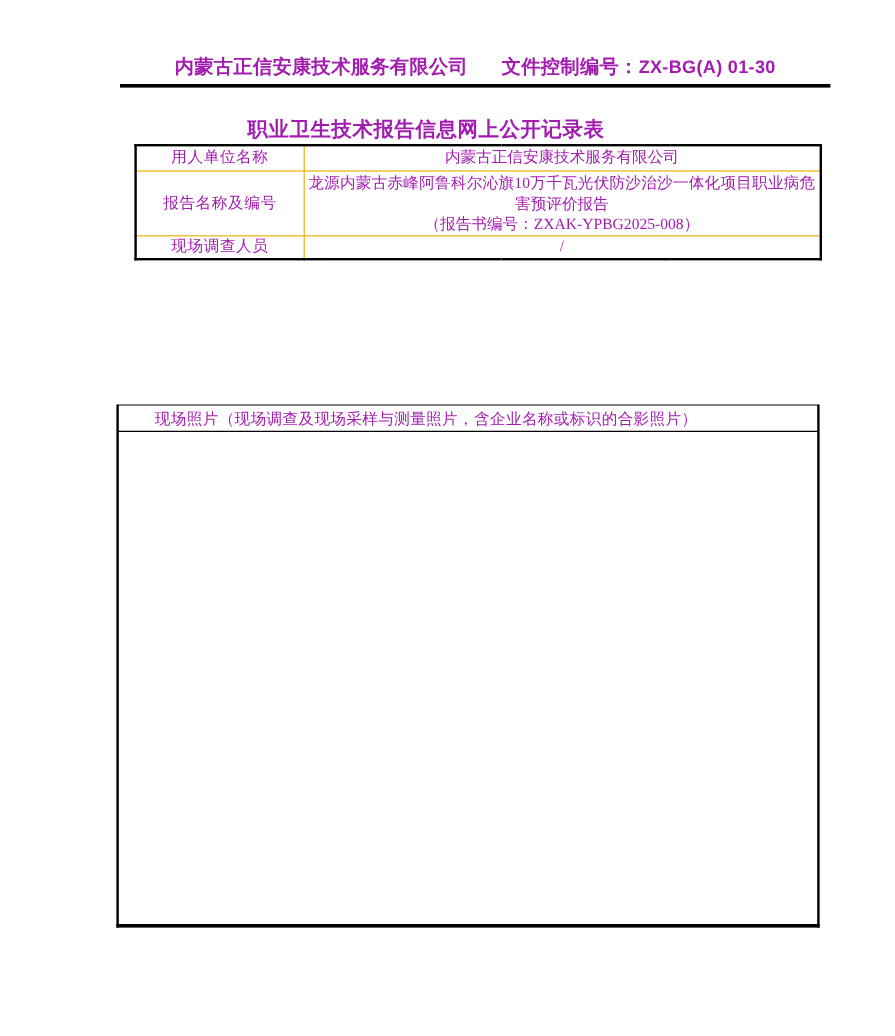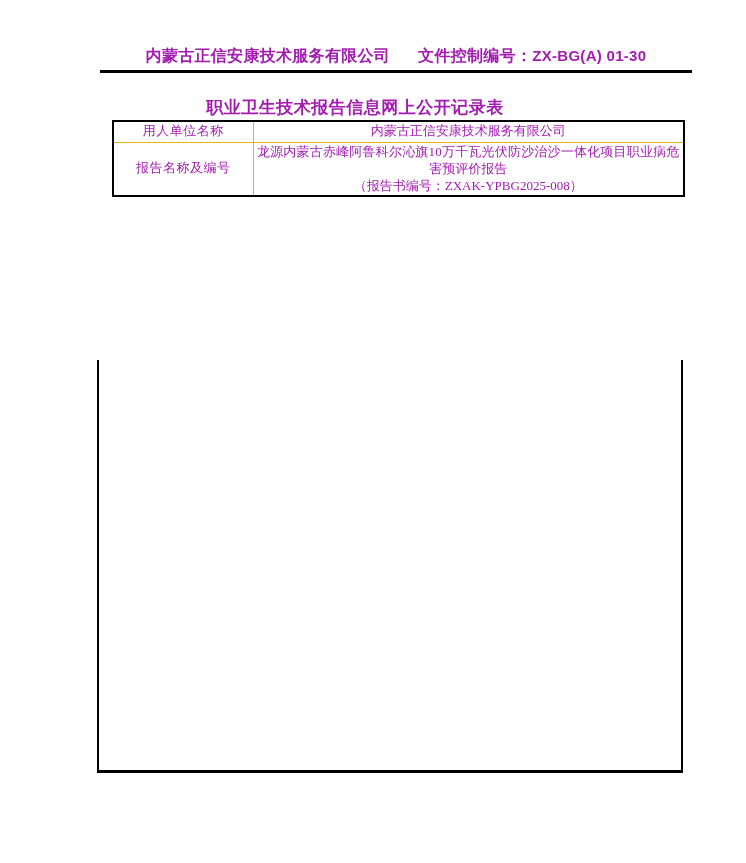--- a/index.html
+++ b/index.html
@@ -76,18 +76,23 @@
         <td class="val" colspan="3">内蒙古正信安康技术服务有限公司</td>
       </tr>
       <tr style="height:54px">
         <td class="lbl">报告名称及编号</td>
         <td class="val rep-cell" colspan="3">
           <div class="rep-line1">龙源内蒙古赤峰阿鲁科尔沁旗10万千瓦光伏防沙治沙一体化项目职业病危</div>
           <div>害预评价报告</div>
           <div>（报告书编号：ZXAK-YPBG2025-008）</div>
         </td>
       </tr>
+      <tr style="height:20px">
+        <td class="lbl">现场调查人员</td>
+        <td class="val" colspan="3">/</td>
+      </tr>
     </tbody>
   </table>
 
+  <div class="photo-caption">现场照片（现场调查及现场采样与测量照片，含企业名称或标识的合影照片）</div>
   <div class="photo-box"></div>
 
 </div>
 
 </body></html>

